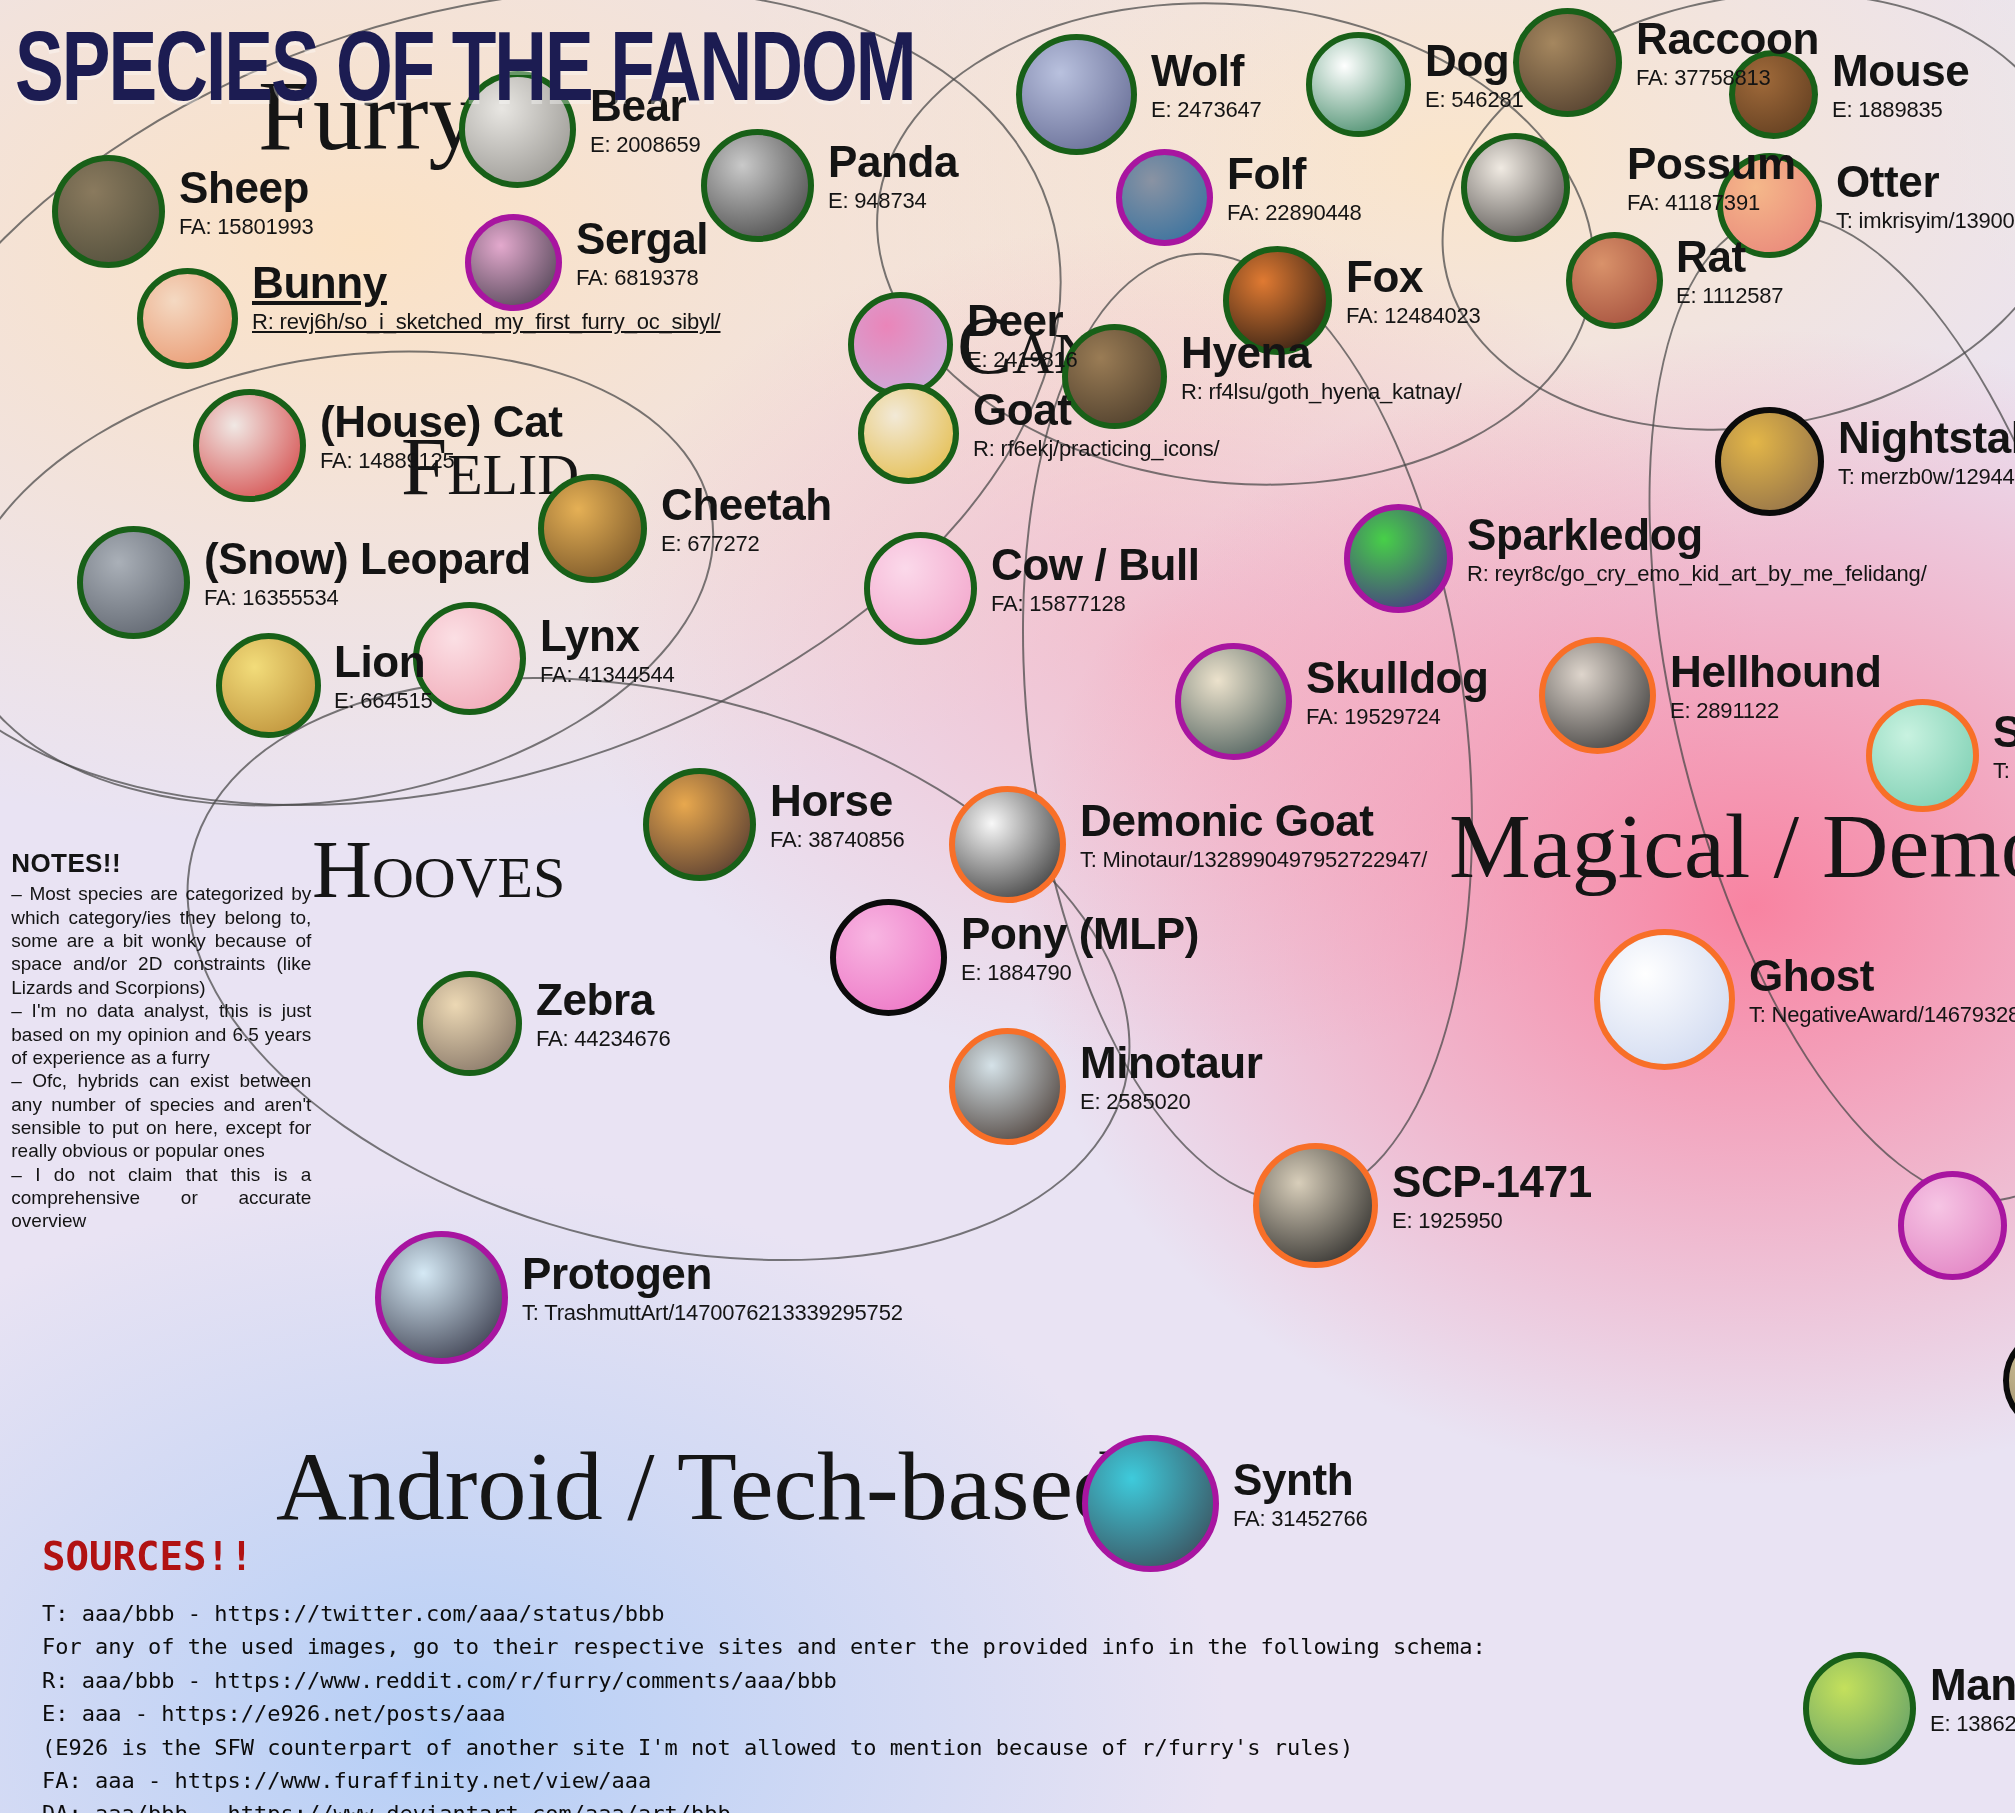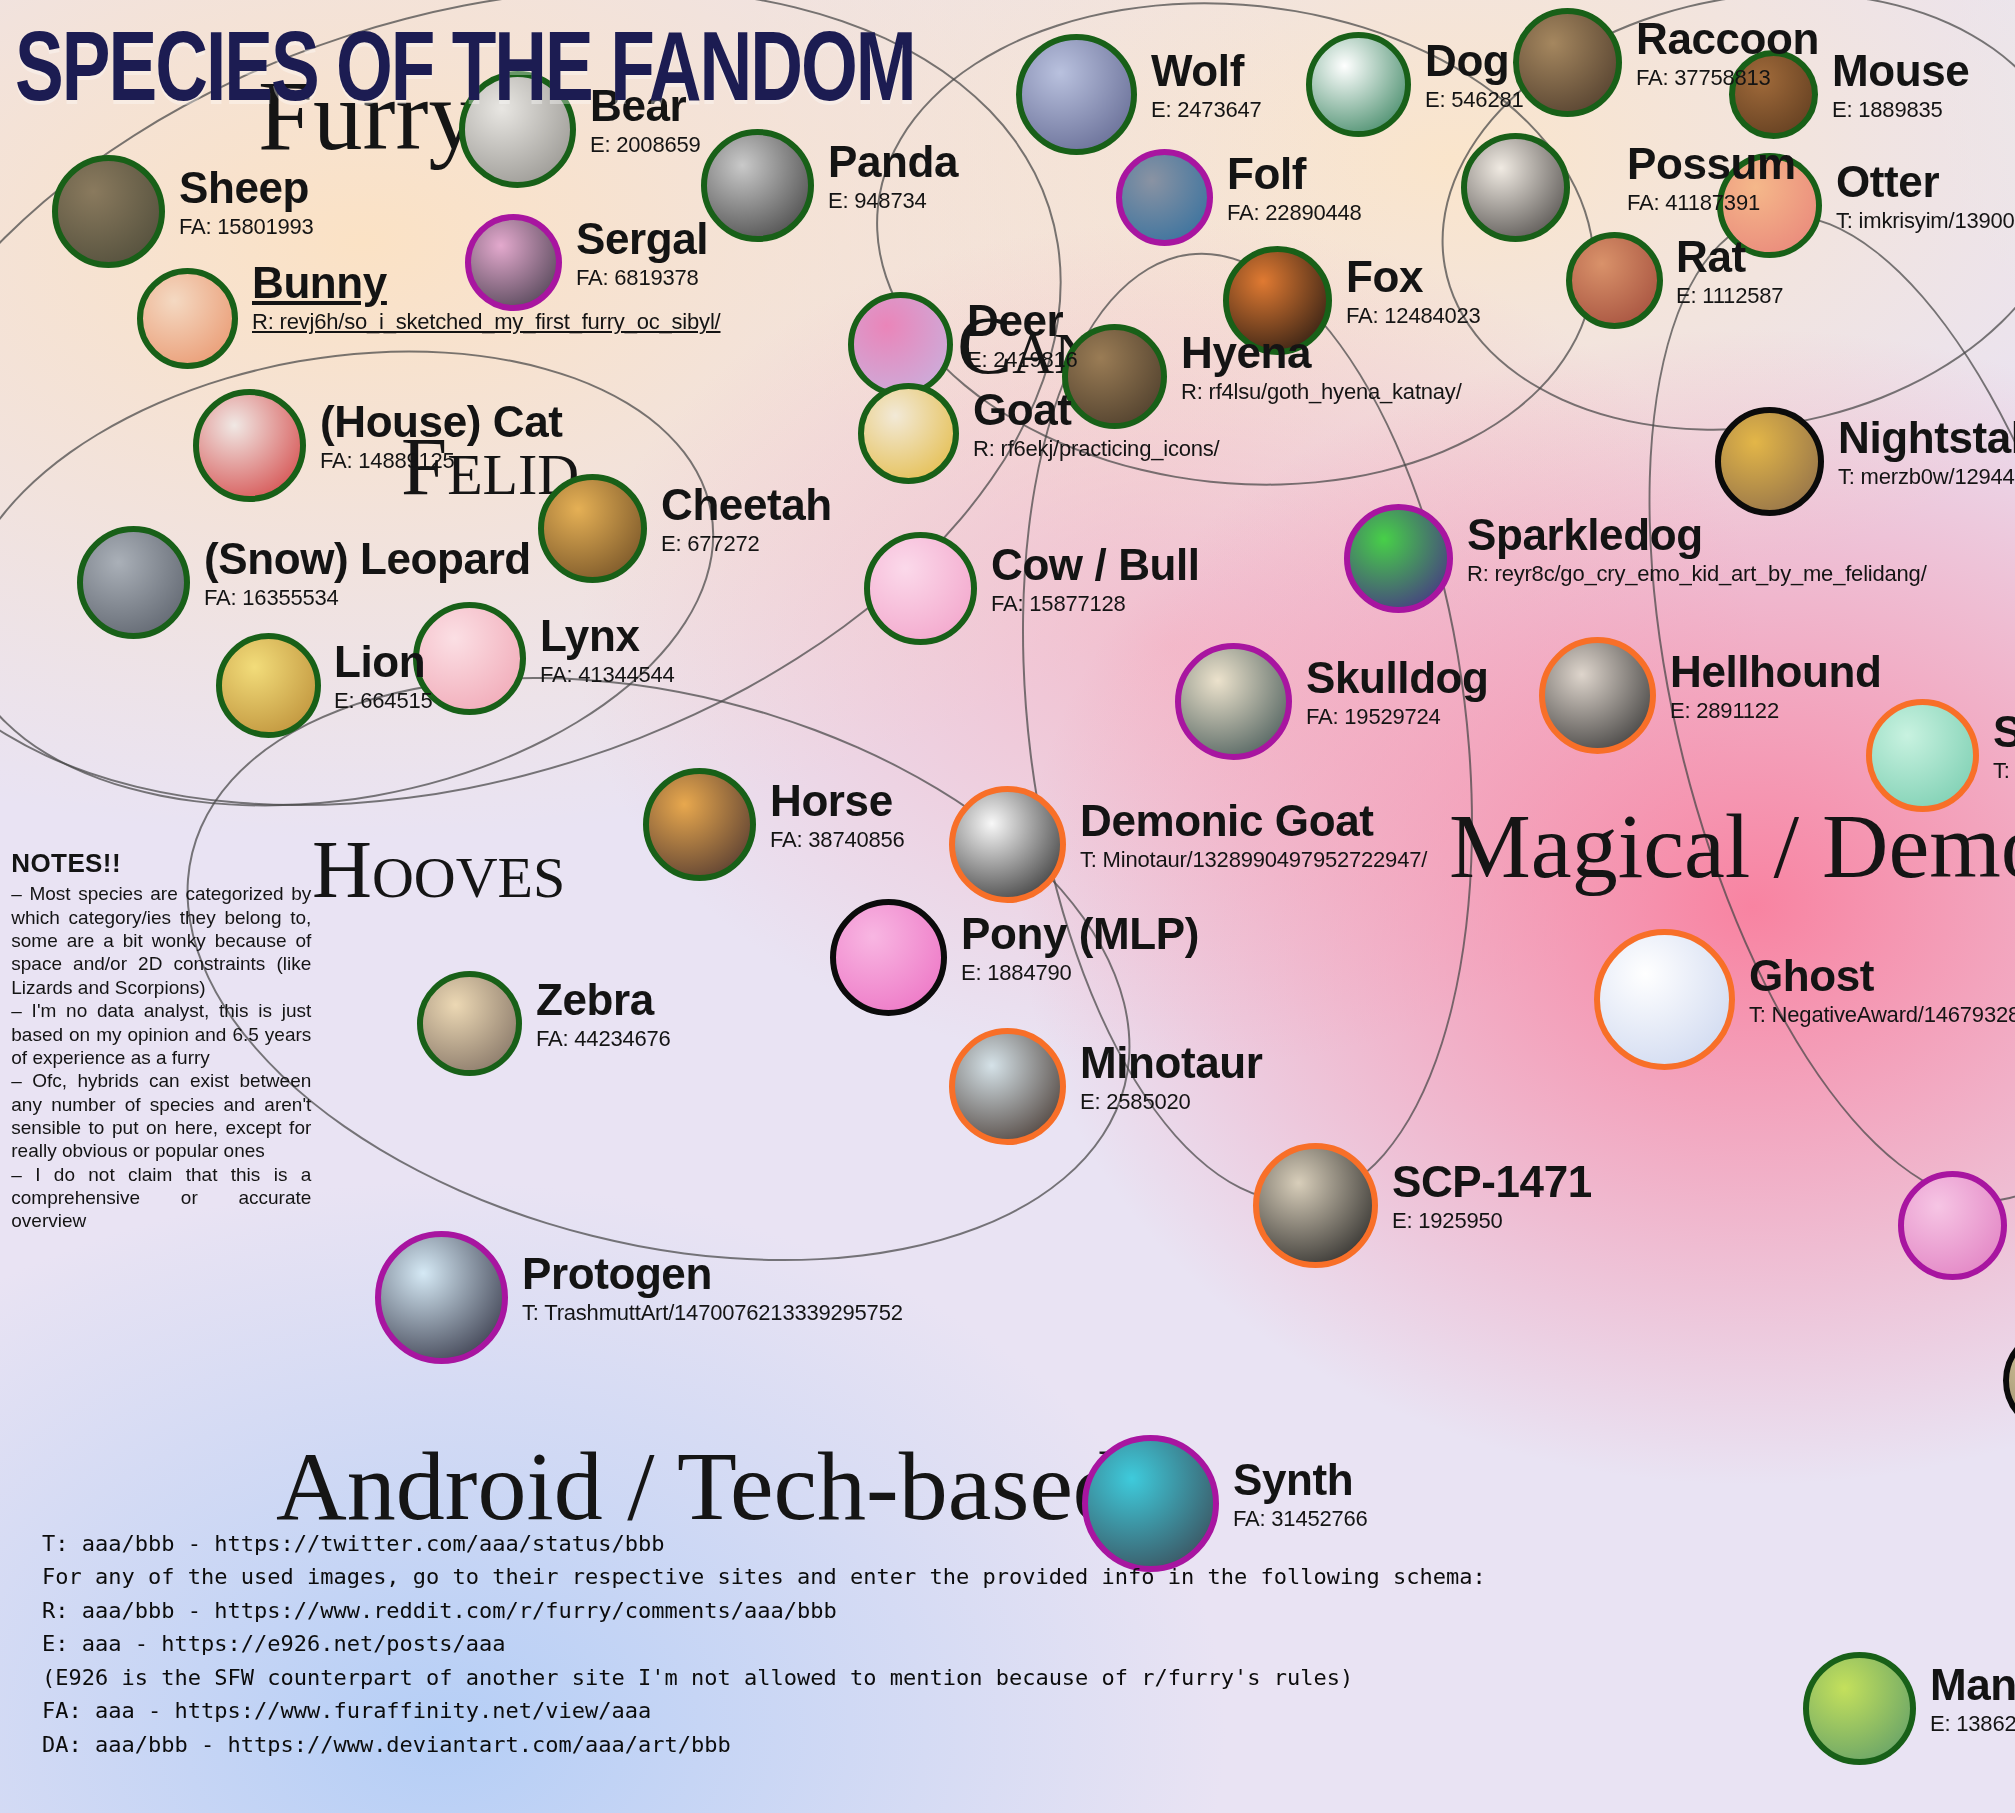--- a/index.html
+++ b/index.html
@@ -256,20 +256,21 @@
   <div id="notes">
     <p class="h">NOTES!!</p>
     <div id="notes-lines">
         <p>– Most species are categorized by which category/ies they belong to, some are a bit wonky because of space and/or 2D constraints (like Lizards and Scorpions)</p>
         <p>– I'm no data analyst, this is just based on my opinion and 6.5 years of experience as a furry</p>
         <p>– Ofc, hybrids can exist between any number of species and aren't sensible to put on here, except for really obvious or popular ones</p>
         <p>– I do not claim that this is a comprehensive or accurate overview</p>
       </div>
   </div>
   <div id="sources">
+    <p class="h">SOURCES!!</p>
     <div id="sources-lines">
         <p>T: aaa/bbb - https://twitter.com/aaa/status/bbb</p>
         <p>For any of the used images, go to their respective sites and enter the provided info in the following schema:</p>
         <p>R: aaa/bbb - https://www.reddit.com/r/furry/comments/aaa/bbb</p>
         <p>E: aaa - https://e926.net/posts/aaa</p>
         <p>(E926 is the SFW counterpart of another site I'm not allowed to mention because of r/furry's rules)</p>
         <p>FA: aaa - https://www.furaffinity.net/view/aaa</p>
         <p>DA: aaa/bbb - https://www.deviantart.com/aaa/art/bbb</p>
       </div>
   </div>

